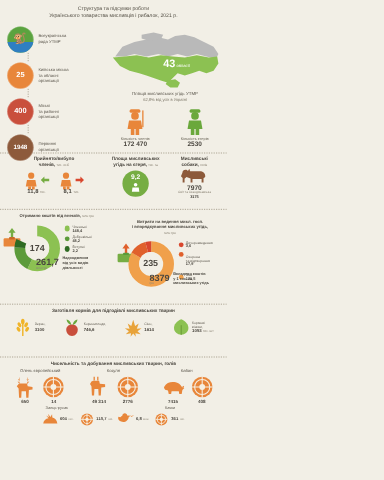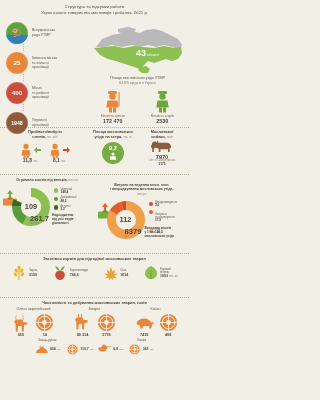--- a/index.html
+++ b/index.html
@@ -315,21 +315,21 @@
           <path d="M8 0l3 4h-2v4h-2v-4h-2z" fill="#76ad43"></path>
           <rect x="1" y="8.5" width="14" height="7" rx="1" fill="#e8863a"></rect>
           <rect x="5.6" y="7.6" width="4.8" height="2" rx=".6" fill="#c96a28"></rect>
         </svg>
         <div class="donut">
           <svg width="38" height="38" viewBox="0 0 38 38">
             <circle cx="19" cy="19" r="14.5" fill="none" stroke="#8cc152" stroke-width="9" stroke-dasharray="51.7 39.4" stroke-dashoffset="0" transform="rotate(-90 19 19)"></circle>
             <circle cx="19" cy="19" r="14.5" fill="none" stroke="#5c9b3a" stroke-width="9" stroke-dasharray="16.8 74.3" stroke-dashoffset="-51.7" transform="rotate(-90 19 19)"></circle>
             <circle cx="19" cy="19" r="14.5" fill="none" stroke="#2f6b23" stroke-width="9" stroke-dasharray="5.5 85.6" stroke-dashoffset="-68.5" transform="rotate(-90 19 19)"></circle>
           </svg>
-          <div class="hole">109</div>
+          <div class="hole">174</div>
         </div>
         <div class="legend">
           <div class="lgrow">
             <div class="lgdot" style="background:#8cc152"></div>
             <div class="lgtx">
               <span>Членські</span>
               <b>148,4</b>
             </div>
           </div>
           <div class="lgrow">
@@ -370,21 +370,21 @@
           <path d="M8 0l3 4h-2v4h-2v-4h-2z" fill="#e0602c"></path>
           <rect x="1" y="8.5" width="14" height="7" rx="1" fill="#76ad43"></rect>
           <rect x="5.6" y="7.6" width="4.8" height="2" rx=".6" fill="#5c9b3a"></rect>
         </svg>
         <div class="donut">
           <svg width="38" height="38" viewBox="0 0 38 38">
             <circle cx="19" cy="19" r="14.5" fill="none" stroke="#f0a04b" stroke-width="9" stroke-dasharray="75.6 15.5" stroke-dashoffset="0" transform="rotate(-90 19 19)"></circle>
             <circle cx="19" cy="19" r="14.5" fill="none" stroke="#e0602c" stroke-width="9" stroke-dasharray="11.1 80 " stroke-dashoffset="-75.6" transform="rotate(-90 19 19)"></circle>
             <circle cx="19" cy="19" r="14.5" fill="none" stroke="#d9472e" stroke-width="9" stroke-dasharray="4.4 86.7" stroke-dashoffset="-86.7" transform="rotate(-90 19 19)"></circle>
           </svg>
-          <div class="hole">112</div>
+          <div class="hole">235</div>
         </div>
         <div class="legend">
           <div class="lgrow">
             <div class="lgdot" style="background:#d9472e"></div>
             <div class="lgtx">
               <span>Дичорозведення</span>
               <b>3,6</b>
             </div>
           </div>
           <div class="lgrow">

